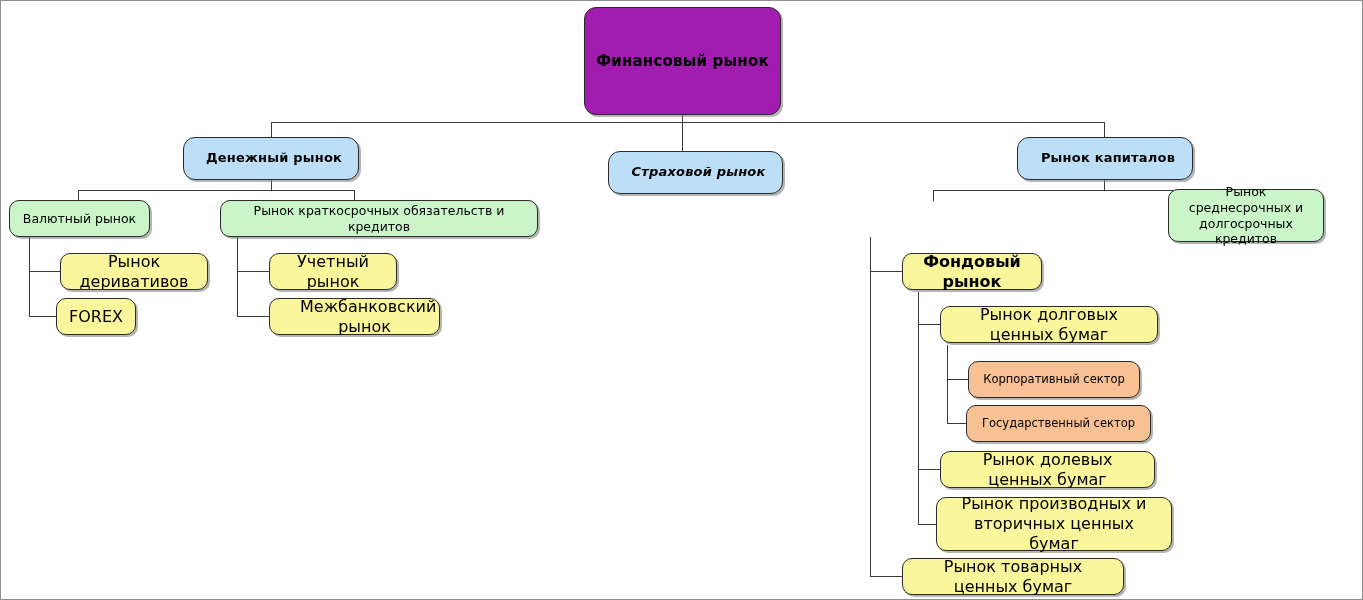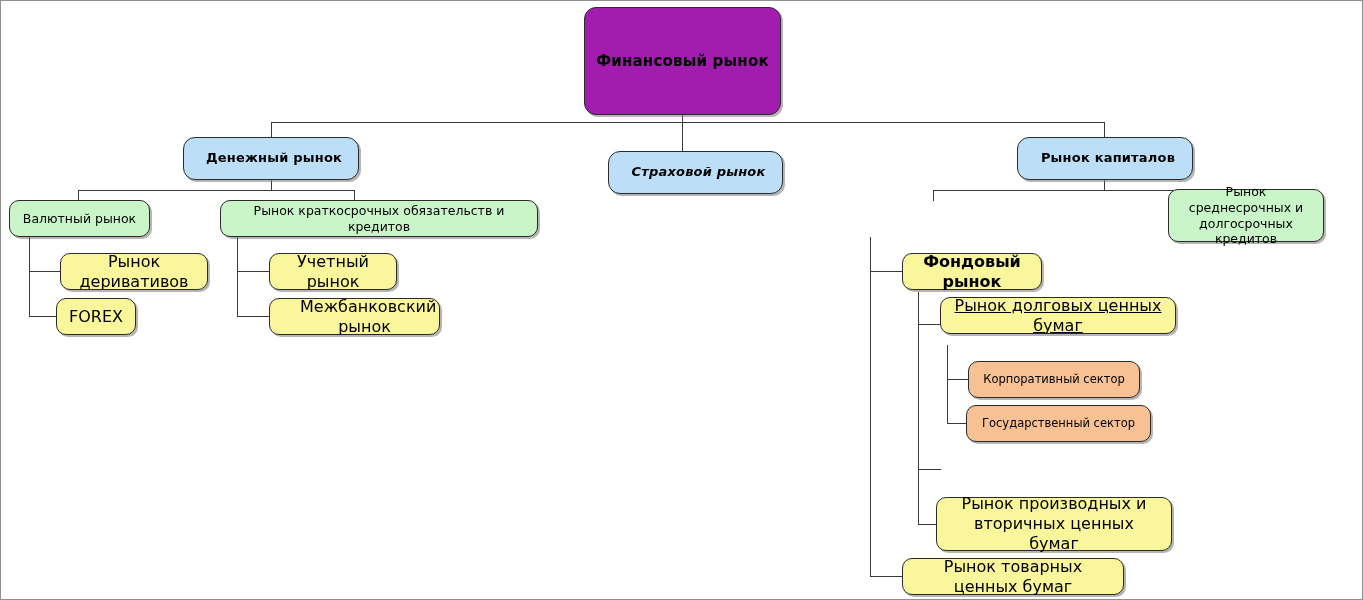--- a/index.html
+++ b/index.html
@@ -164,32 +164,35 @@
 
 
   <div class="node lvl-2 c-green" style="left:1167px; top:188px; width:156px; height:53px;">
     <span class="lbl">Рынок среднесрочных и долгосрочных кредитов</span>
   </div>
 
   <div class="node lvl-3 c-yellow" style="left:901px; top:252px; width:140px; height:37px;font-weight:bold;">
     <span class="lbl">Фондовый рынок</span>
   </div>
 
-  <div class="node lvl-3 c-yellow" style="left:939px; top:296px; width:236px; height:37px;text-decoration:underline;">
+  <div class="node lvl-3 c-yellow" style="left:939px; top:305px; width:218px; height:37px;">
     <span class="lbl">Рынок долговых ценных бумаг</span>
   </div>
 
   <div class="node lvl-4 c-orange" style="left:967px; top:360px; width:172px; height:37px;">
     <span class="lbl">Корпоративный сектор</span>
   </div>
 
   <div class="node lvl-4 c-orange" style="left:965px; top:404px; width:185px; height:37px;">
     <span class="lbl">Государственный сектор</span>
   </div>
 
+  <div class="node lvl-3 c-yellow" style="left:939px; top:450px; width:215px; height:37px;">
+    <span class="lbl">Рынок долевых ценных бумаг</span>
+  </div>
 
   <div class="node lvl-3 c-yellow" style="left:935px; top:496px; width:236px; height:54px;">
     <span class="lbl">Рынок производных и вторичных ценных бумаг</span>
   </div>
 
   <div class="node lvl-3 c-yellow" style="left:901px; top:557px; width:222px; height:37px;">
     <span class="lbl">Рынок товарных ценных бумаг</span>
   </div>
 
 </div>

